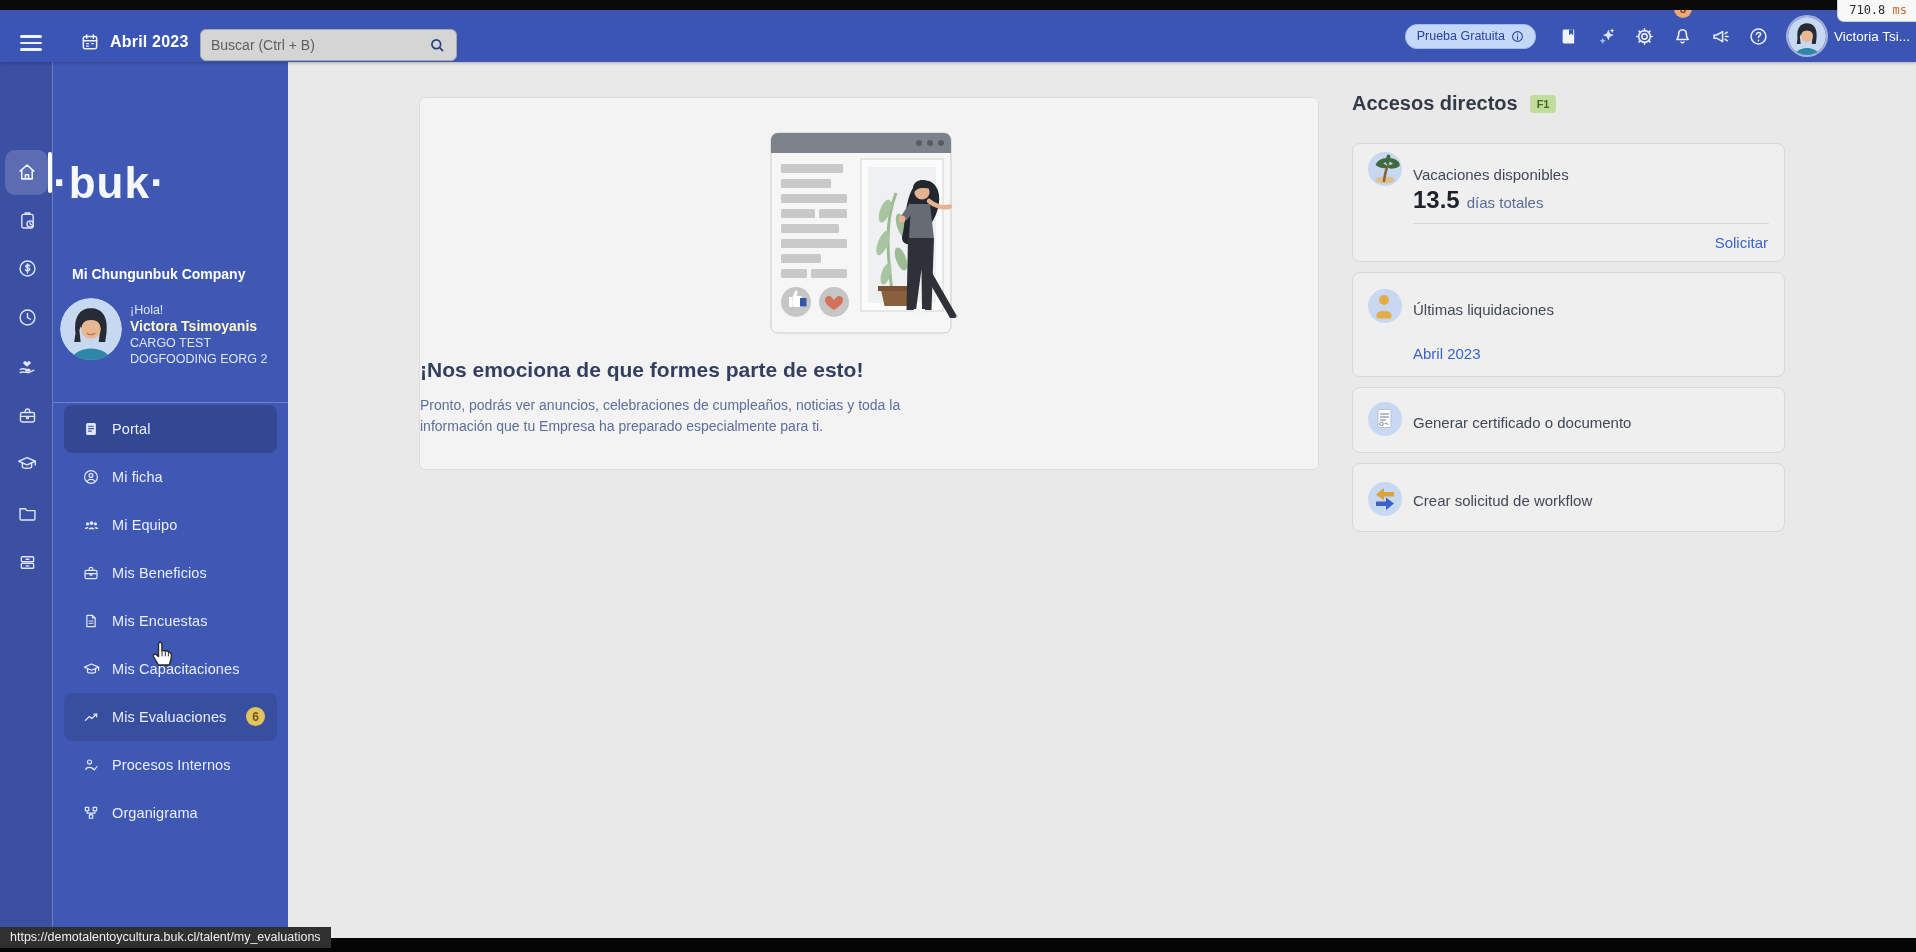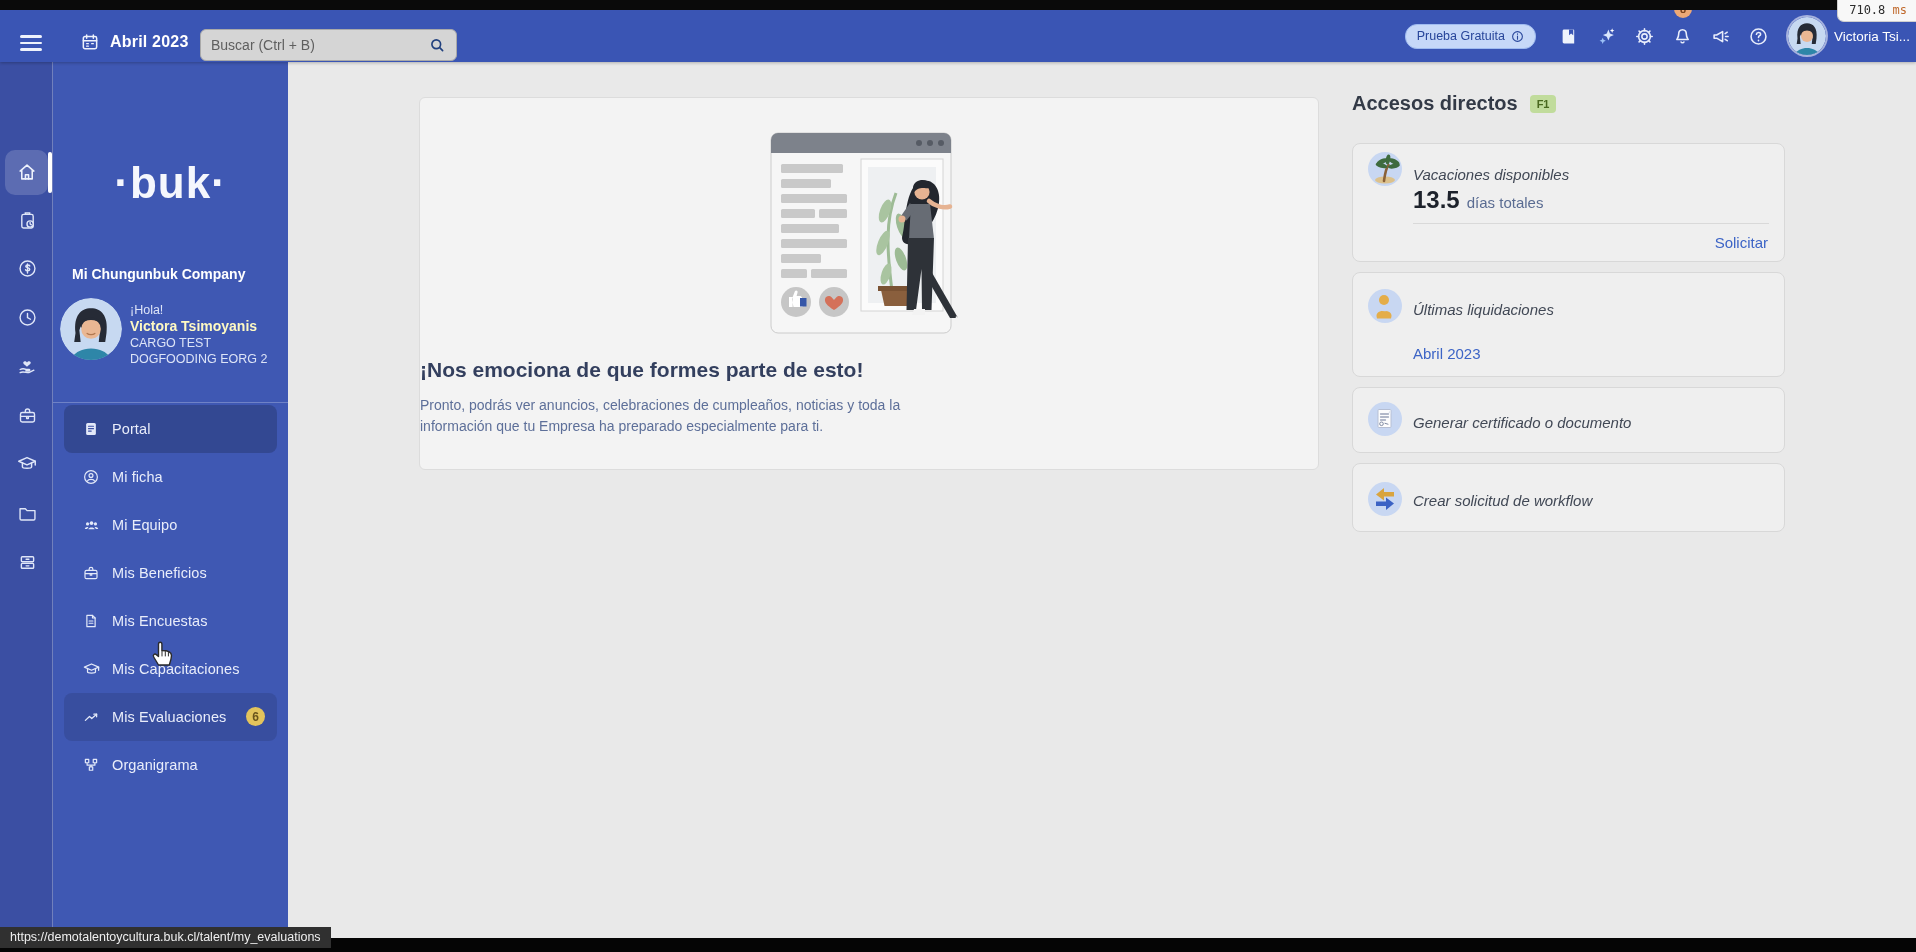--- a/index.html
+++ b/index.html
@@ -36,21 +36,21 @@
 
   
   .rail{position:absolute;left:0;top:62px;width:53px;height:876px;background:#3b4fa3;z-index:20;
         border-right:1px solid rgba(255,255,255,.28);box-sizing:border-box;}
   .rail-item{position:absolute;left:7px;width:40px;height:28px;display:flex;align-items:center;justify-content:center;cursor:pointer;}
   .rail-active-bg{position:absolute;left:5px;top:88px;width:43px;height:45px;background:rgba(255,255,255,.17);border-radius:10px;}
   .rail-active-bar{position:absolute;left:48px;top:90px;width:4px;height:41px;background:#fff;border-radius:2px;}
 
   
   .sidebar{position:absolute;left:53px;top:62px;width:235px;height:876px;background:#3f58b3;z-index:15;color:#fff;}
-  .logo{position:absolute;left:0;top:96px;width:235px;text-align:center;font-size:44px;font-weight:600;
+  .logo{position:absolute;left:0;top:96px;width:235px;text-align:left;font-size:44px;font-weight:600;
         letter-spacing:1px;color:#f5f7fd;}
   .company{position:absolute;left:19px;top:204px;font-size:14px;font-weight:bold;color:#fff;width:205px;}
   .profile{position:absolute;left:7px;top:236px;display:flex;}
   .profile .p-avatar{width:62px;height:62px;border-radius:50%;overflow:hidden;flex:0 0 auto;}
   .profile .p-text{margin-left:8px;padding-top:4px;font-size:12.5px;line-height:16px;color:#dde4f7;}
   .profile .p-name{font-size:14px;font-weight:bold;color:#fef9c3;line-height:17px;}
   .menu{position:absolute;left:0;top:340px;width:235px;border-top:1px solid rgba(255,255,255,.25);padding-top:2px;}
   .mi{position:relative;height:48px;margin:0 11px 0 11px;display:flex;align-items:center;border-radius:8px;cursor:pointer;}
   .mi .mi-ico{width:20px;margin-left:17px;display:flex;justify-content:center;}
   .mi .mi-label{margin-left:11px;font-size:14.5px;color:#e9edfa;letter-spacing:.1px;}
@@ -66,21 +66,21 @@
   .illus{margin:33px auto 0 auto;width:220px;height:212px;position:relative;left:10px;}
   .welcome-title{margin-top:15px;font-size:21px;font-weight:bold;color:#333f5e;}
   .welcome-body{margin-top:13px;font-size:14px;line-height:21px;color:#5d6f99;}
 
   .sc-head{position:absolute;left:1064px;top:30px;display:flex;align-items:center;gap:12px;}
   .sc-title{font-size:20px;font-weight:600;color:#333a47;}
   .sc-key{background:#c1dc9c;color:#49691f;font-size:11px;font-weight:bold;border-radius:4px;padding:3px 7px;}
   .sc-card{position:absolute;left:1064px;width:433px;background:#efefef;border:1px solid #d8d8d8;
            border-radius:8px;box-sizing:border-box;cursor:pointer;}
   .sc-icon{position:absolute;left:15px;width:34px;height:34px;}
-  .sc-title-txt{position:absolute;left:60px;font-size:15px;color:#414855;font-style:italic;}
+  .sc-title-txt{position:absolute;left:60px;font-size:15px;color:#414855;}
   .sc-link{position:absolute;left:60px;font-size:15px;color:#3c64c6;}
   .card-vac{top:81px;height:119px;}
   .card-vac .vac-value-row{position:absolute;left:60px;top:42px;}
   .vac-num{font-size:24px;font-weight:bold;color:#1d222b;}
   .vac-suffix{font-size:15px;color:#5a6c92;margin-left:7px;}
   .vac-divider{position:absolute;left:60px;right:15px;top:79px;height:1px;background:#d9d9d9;}
   .vac-action{position:absolute;right:16px;top:90px;font-size:15px;color:#3c64c6;cursor:pointer;text-align:center;}
   .card-liq{top:210px;height:105px;}
   .card-cert{top:325px;height:66px;}
   .card-wf{top:401px;height:69px;}
@@ -352,20 +352,30 @@
         <span class="mi-ico">
           <svg width="18" height="18" viewBox="0 0 24 24" fill="none" stroke="#e3e9f9" stroke-width="1.7" stroke-linecap="round" stroke-linejoin="round">
             <path d="M4.5 16.5 10 11.3l3 2.7 6.5-5.8"></path>
               <path d="M15.8 8.2h3.7v3.6"></path>
           </svg>
         </span>
         <span class="mi-label">Mis Evaluaciones</span>
         <span class="mi-badge">6</span>
       </div>
 
+      <div class="mi">
+        <span class="mi-ico">
+          <svg width="18" height="18" viewBox="0 0 24 24" fill="none" stroke="#e3e9f9" stroke-width="1.6" stroke-linecap="round">
+            <circle cx="10" cy="8" r="2.7"></circle>
+              <path d="M5 18c.5-3.8 9.5-3.8 10 0"></path>
+              <path d="M14.5 16.5l2 2 3.5-4.5"></path>
+          </svg>
+        </span>
+        <span class="mi-label">Procesos Internos</span>
+      </div>
 
       <div class="mi">
         <span class="mi-ico">
           <svg width="18" height="18" viewBox="0 0 24 24" fill="none" stroke="#e3e9f9" stroke-width="1.6" stroke-linejoin="round">
             <rect x="4.5" y="4.5" width="4.5" height="4.5"></rect>
               <rect x="15" y="4.5" width="4.5" height="4.5"></rect>
               <rect x="9.8" y="14.5" width="4.5" height="4.5"></rect>
             <path d="M6.8 9v3.2h10.4V9M12 12.2v2.3"></path>
           </svg>
         </span>

